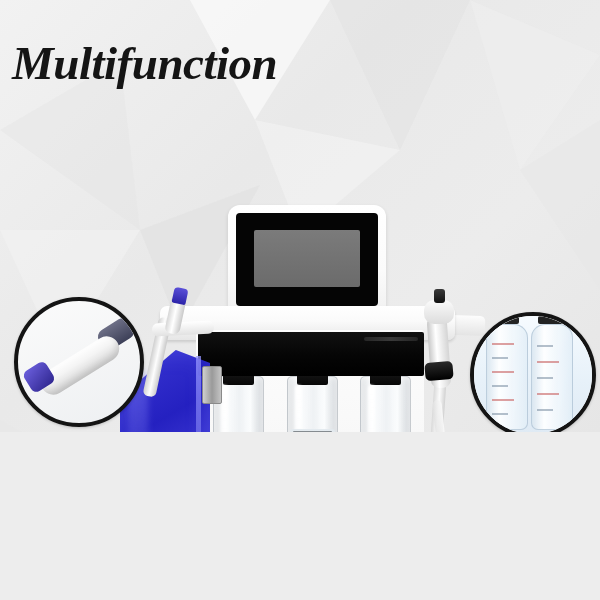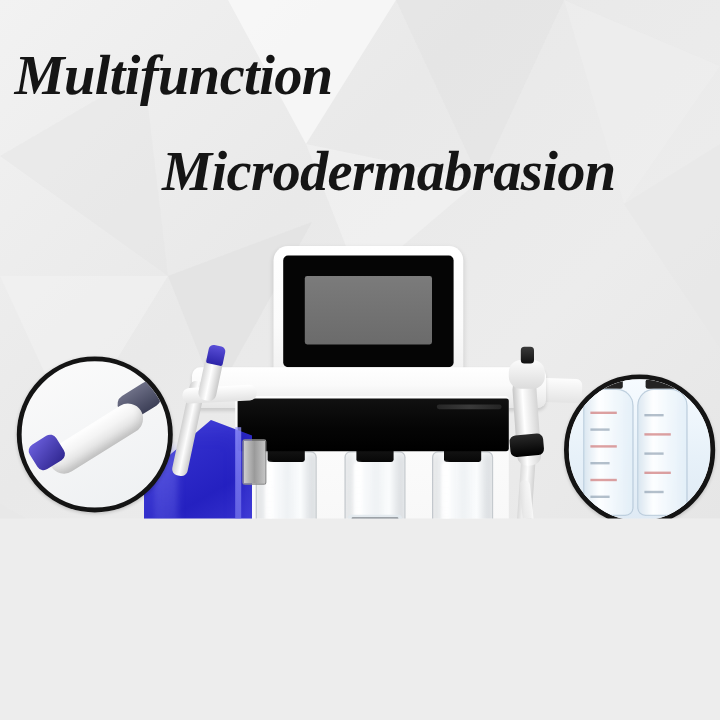--- a/index.html
+++ b/index.html
@@ -291,21 +291,20 @@
     <polygon points="140,230 260,185 180,330" fill="#dedede" opacity="0.45"></polygon>
     <polygon points="0,230 140,230 60,360" fill="#f3f3f3" opacity="0.5"></polygon>
     <polygon points="470,0 600,55 520,170" fill="#f0f0f0" opacity="0.5"></polygon>
     <polygon points="520,170 600,120 600,290" fill="#e6e6e6" opacity="0.4"></polygon>
     <polygon points="0,420 90,470 0,560" fill="#e5e5e5" opacity="0.4"></polygon>
     <polygon points="430,560 600,500 600,600" fill="#e7e7e7" opacity="0.4"></polygon>
     <polygon points="90,500 220,560 60,600" fill="#e9e9e9" opacity="0.35"></polygon>
   </svg>
 
   <div class="title" id="title-line1">Multifunction</div>
-  <div class="title" id="title-line2">Microdermabrasion</div>
 
   <div class="machine">
 
     <div class="monitor-bezel">
       <div class="monitor-frame">
         <div class="monitor-screen"></div>
       </div>
     </div>
 
     <div class="tray-wing-l"></div>

